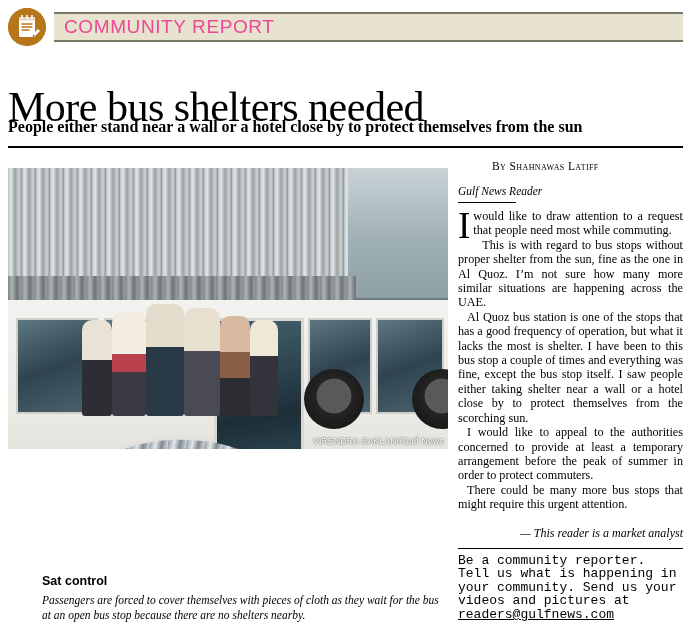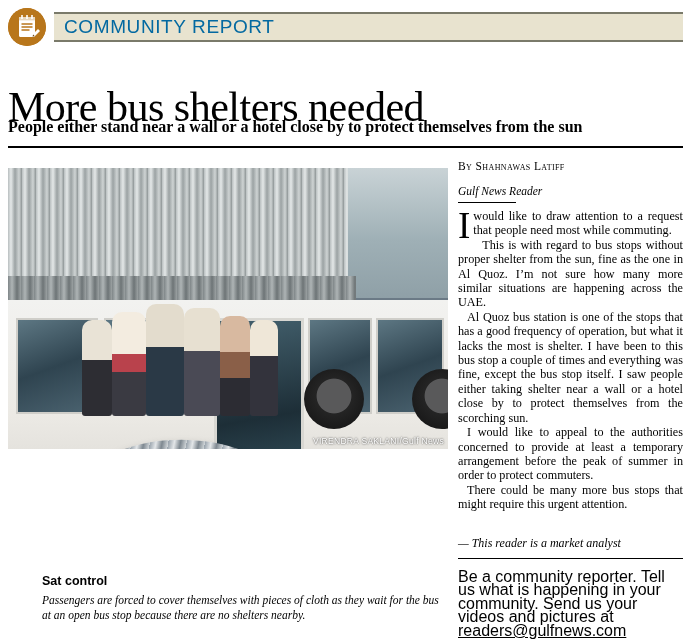--- a/index.html
+++ b/index.html
@@ -52,21 +52,21 @@
     border-bottom: 2px solid #7a7a6a;
     box-sizing: border-box;
   }
   .section-title {
     position: absolute;
     left: 56px;
     top: 10px;
     font-family: "Liberation Sans", sans-serif;
     font-size: 19px;
     letter-spacing: 0.6px;
-    color: #0369a1;
+    color: #ec4899;
     font-weight: 400;
   }
 
   
   .headline {
     position: absolute;
     left: 8px;
     top: 52px;
     width: 675px;
     font-family: "Liberation Serif", serif;
@@ -214,20 +214,21 @@
     left: 458px;
     top: 160px;
     width: 225px;
   }
   .byline {
     font-family: "Liberation Serif", serif;
     font-size: 11.5px;
     font-variant: small-caps;
     letter-spacing: 0.4px;
     color: #000;
+    margin-left: 34px;
   }
   .byline-role {
     font-family: "Liberation Serif", serif;
     font-style: italic;
     font-size: 11.5px;
     color: #000;
     margin-top: 13px;
   }
   .byline-rule {
     width: 58px;
@@ -250,35 +251,36 @@
   }
   .dropcap {
     float: left;
     font-family: "Liberation Serif", serif;
     font-size: 37px;
     line-height: 29px;
     padding: 2px 3px 0 0;
     font-weight: 400;
   }
   .signoff {
-    margin-top: 24px;
+    margin-top: 14px;
     font-family: "Liberation Serif", serif;
     font-style: italic;
     font-size: 12px;
+    text-align: right;
     color: #000;
   }
   .footer-rule {
     margin-top: 7px;
     border-top: 1px solid #000;
     width: 225px;
   }
   .footer-note {
-    margin-top: 11px;
-    font-family: Liberation Sans, sans-serif;
-    font-size: 16px;
+    margin-top: 5px;
+    font-family: Liberation Mono, monospace;
+    font-size: 13px;
     line-height: 13.6px;
     color: #000;
   }
   .footer-note .email {
     text-decoration: underline;
     color: #000;
   }
 </style>
 </head>
 <body>

